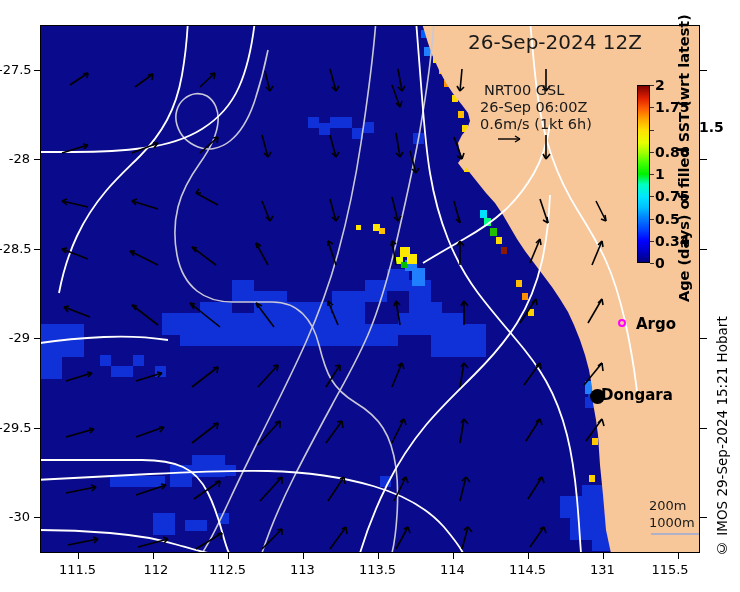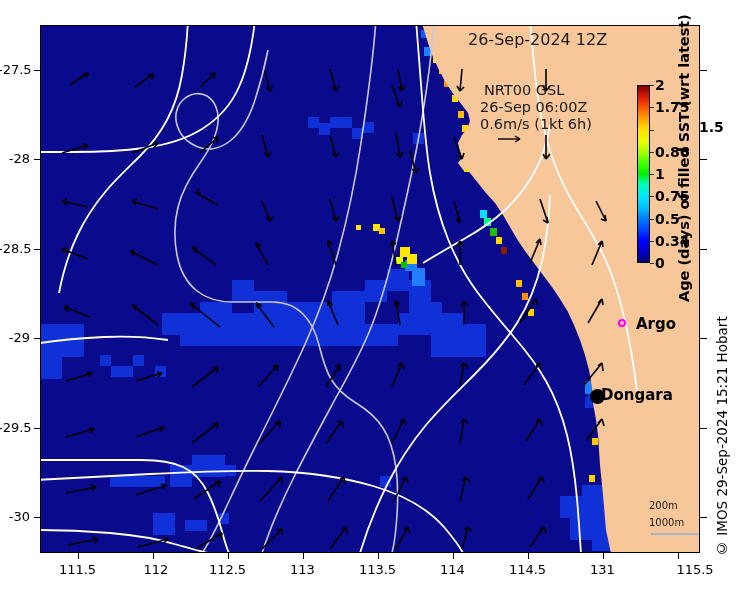--- a/index.html
+++ b/index.html
@@ -17,38 +17,38 @@
   .xtick{width:1px;height:6px;top:553px;}
   .ytick{height:1px;width:6px;left:34px;}
   .xlab{position:absolute;top:562px;font-size:13px;color:#000;text-align:center;width:60px;}
   .ylab{position:absolute;left:-2px;font-size:13px;color:#000;text-align:right;width:32px;}
 
   
   .rtick{position:absolute;left:700px;width:7px;height:1px;background:#000;}
 
   
   .anno{position:absolute;color:#1a1a1a;font-size:14.5px;white-space:nowrap;}
-  #dt{left:468px;top:30px;font-size:16px;}
+  #dt{left:468px;top:30px;font-size:20px;}
   #gsl1{left:484px;top:82px;}
   #gsl2{left:480px;top:99px;}
   #gsl3{left:480px;top:116px;}
   #velarrow{position:absolute;left:498px;top:134px;width:26px;height:10px;}
 
   
   #argo-row{position:absolute;left:618px;top:315px;height:18px;}
   #argo-marker{position:absolute;left:0px;top:4px;width:8px;height:8px;border:2px solid #ff00ff;
                border-radius:50%;box-sizing:border-box;background:transparent;}
   #argo-label{position:absolute;left:18px;top:0px;font-size:15px;font-weight:bold;color:#000;}
 
   #dongara-dot{position:absolute;left:590px;top:389px;width:15px;height:15px;border-radius:50%;background:#000;}
   #dongara-label{position:absolute;left:601px;top:386px;font-size:15px;font-weight:bold;color:#000;}
 
   
   #scale{position:absolute;left:649px;top:497px;}
-  #scale .s{display:block;font-size:10px;color:#1a1a1a;line-height:17px;}
+  #scale .s{display:block;font-size:13px;color:#1a1a1a;line-height:17px;}
   #scaleline{position:absolute;left:651px;top:533px;width:48px;height:2px;background:#b0b0c8;}
 
   
   #cb{position:absolute;left:637px;top:85px;width:13px;height:178px;border:1px solid #000;box-sizing:border-box;
       background:linear-gradient(to top,
         #00007f 0%, #0000c8 6%, #0000ff 12%, #0040ff 18%, #0080ff 25%,
         #00c0ff 31%, #00e5ff 37%, #00ffc0 44%, #00f000 50%,
         #40ff00 56%, #a0ff00 62%, #e8ff00 68%, #ffe000 75%,
         #ffa800 81%, #ff6000 87%, #e02000 93%, #7f0000 100%);}
   .cbtick{position:absolute;left:650px;width:4px;height:1px;background:#303030;}
@@ -454,21 +454,21 @@
     <div class="xlab" style="left: 272.5px;">113</div>
     <div class="tick xtick" style="left: 377.5px;"></div>
     <div class="xlab" style="left: 347.5px;">113.5</div>
     <div class="tick xtick" style="left: 452.5px;"></div>
     <div class="xlab" style="left: 422.5px;">114</div>
     <div class="tick xtick" style="left: 527.5px;"></div>
     <div class="xlab" style="left: 497.5px;">114.5</div>
     <div class="tick xtick" style="left: 602.5px;"></div>
     <div class="xlab" style="left: 572.5px;">131</div>
     <div class="tick xtick" style="left: 677.5px;"></div>
-    <div class="xlab" style="left: 665px;">115.5</div>
+    <div class="xlab" style="left: 640px;">115.5</div>
     <div class="tick ytick" style="top: 69.7458px;"></div>
     <div class="ylab" style="top: 61.7458px;">-27.5</div>
     <div class="rtick" style="top: 69.7458px;"></div>
     <div class="tick ytick" style="top: 159.237px;"></div>
     <div class="ylab" style="top: 151.237px;">-28</div>
     <div class="rtick" style="top: 159.237px;"></div>
     <div class="tick ytick" style="top: 248.729px;"></div>
     <div class="ylab" style="top: 240.729px;">-28.5</div>
     <div class="rtick" style="top: 248.729px;"></div>
     <div class="tick ytick" style="top: 338.22px;"></div>

